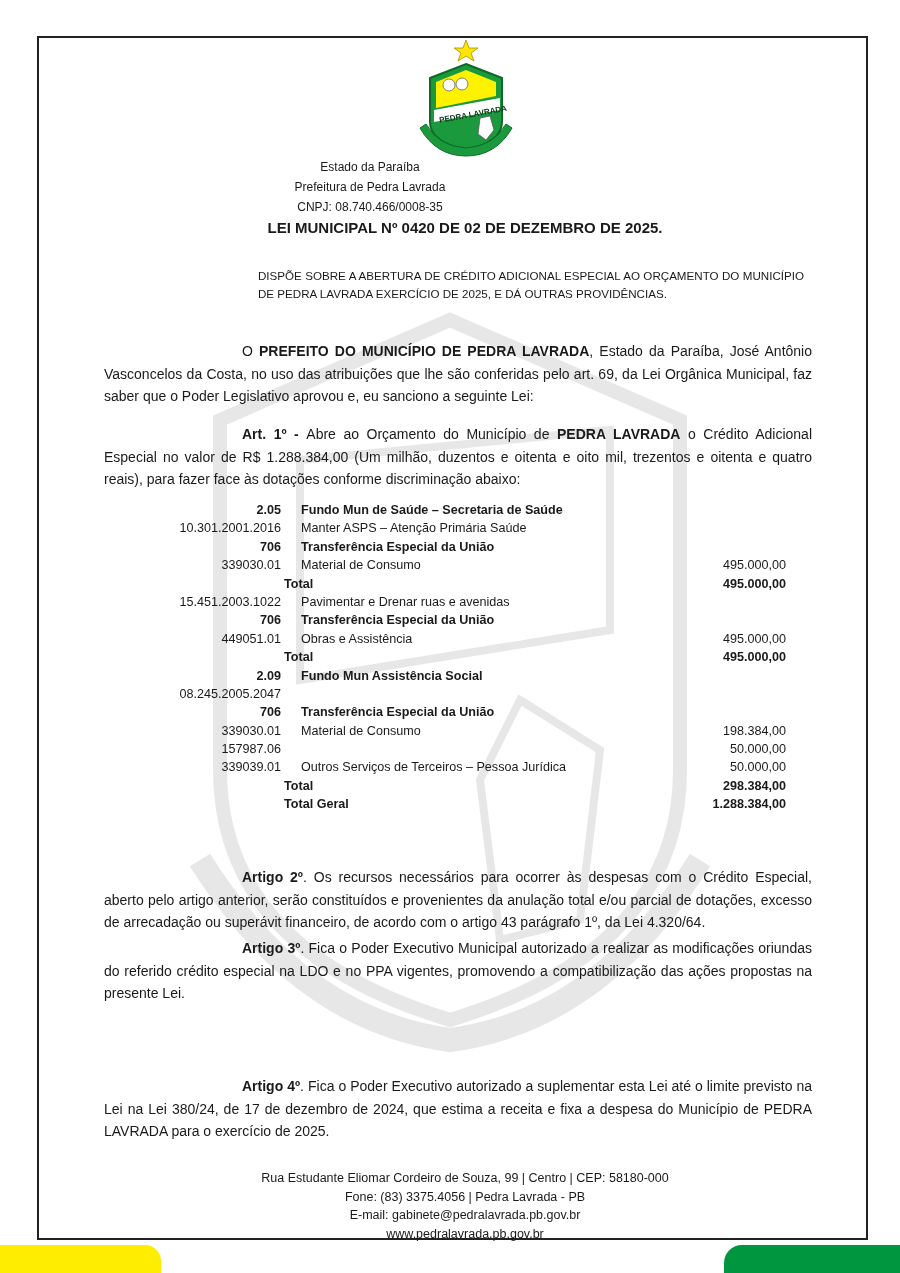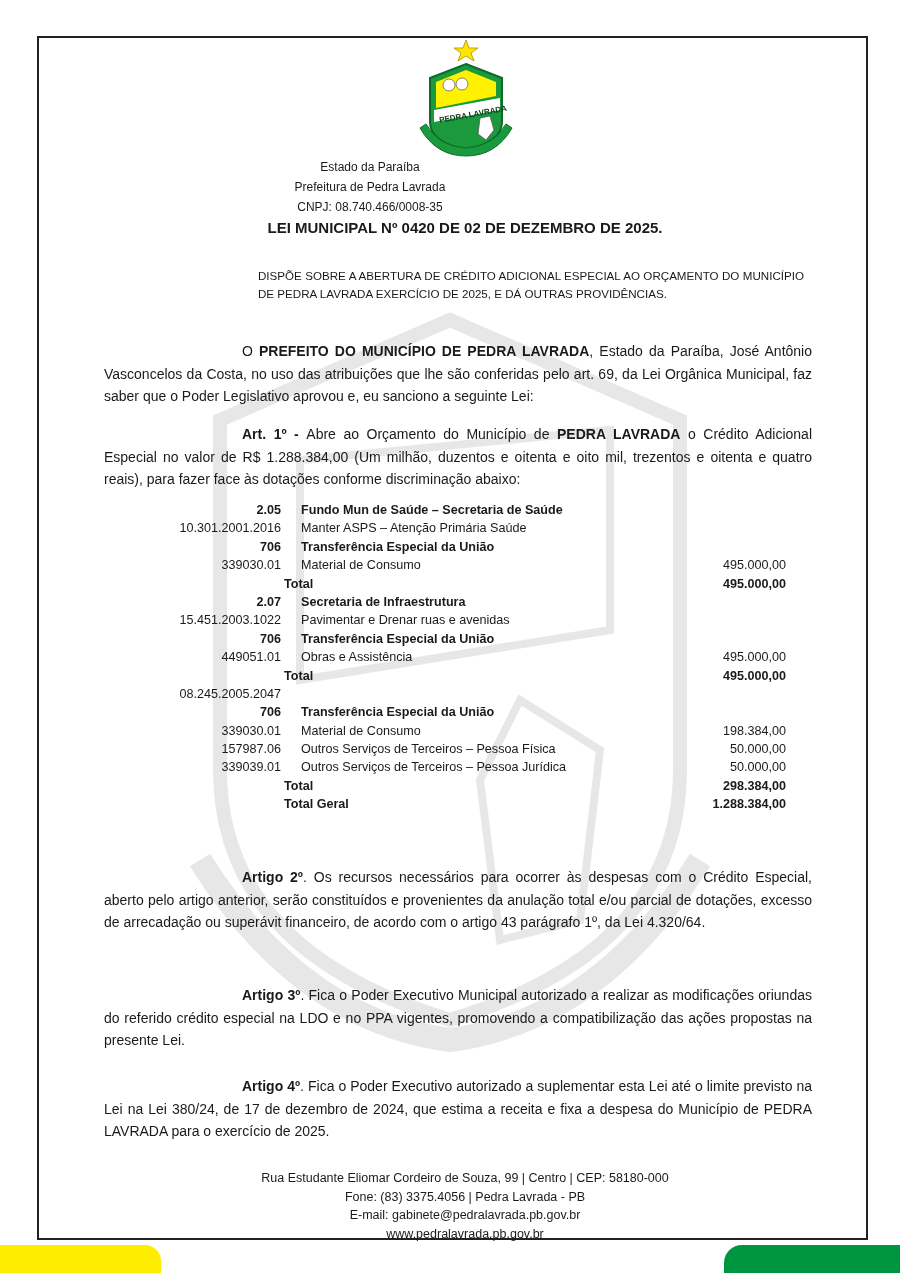--- a/index.html
+++ b/index.html
@@ -80,61 +80,60 @@
       <span class="code">339030.01</span>
       <span class="desc">Material de Consumo</span>
       <span class="val">495.000,00</span>
     </div>
     <div class="row">
       <span class="code b"></span>
       <span class="desc b total">Total</span>
       <span class="val b">495.000,00</span>
     </div>
     <div class="row">
-      <span class="code b">2.07</span>
-      <span class="desc b">Secretaria de Infraestrutura</span>
-      <span class="val"></span>
-    </div>
-    <div class="row">
       <span class="code">15.451.2003.1022</span>
       <span class="desc">Pavimentar e Drenar ruas e avenidas</span>
       <span class="val"></span>
     </div>
     <div class="row">
       <span class="code b">706</span>
       <span class="desc b">Transferência Especial da União</span>
       <span class="val"></span>
     </div>
     <div class="row">
       <span class="code">449051.01</span>
       <span class="desc">Obras e Assistência</span>
       <span class="val">495.000,00</span>
     </div>
     <div class="row">
       <span class="code b"></span>
       <span class="desc b total">Total</span>
       <span class="val b">495.000,00</span>
     </div>
     <div class="row">
+      <span class="code b">2.09</span>
+      <span class="desc b">Fundo Mun Assistência Social</span>
+      <span class="val"></span>
+    </div>
+    <div class="row">
       <span class="code">08.245.2005.2047</span>
       <span class="val"></span>
     </div>
     <div class="row">
       <span class="code b">706</span>
       <span class="desc b">Transferência Especial da União</span>
       <span class="val"></span>
     </div>
     <div class="row">
       <span class="code">339030.01</span>
       <span class="desc">Material de Consumo</span>
       <span class="val">198.384,00</span>
     </div>
     <div class="row">
       <span class="code">157987.06</span>
-      <span class="desc">Outros Serviços de Terceiros – Pessoa Física</span>
       <span class="val">50.000,00</span>
     </div>
     <div class="row">
       <span class="code">339039.01</span>
       <span class="desc">Outros Serviços de Terceiros – Pessoa Jurídica</span>
       <span class="val">50.000,00</span>
     </div>
     <div class="row">
       <span class="code b"></span>
       <span class="desc b total">Total</span>
@@ -142,21 +141,21 @@
     </div>
     <div class="row">
       <span class="code b"></span>
       <span class="desc b total">Total Geral</span>
       <span class="val b">1.288.384,00</span>
     </div>
   </div>
 
 <div class="para" style="top:866px"><span class="indent"></span><b>Artigo 2º</b><span>. Os recursos necessários para ocorrer às despesas com o Crédito Especial, aberto pelo artigo anterior, serão constituídos e provenientes da anulação total e/ou parcial de dotações, excesso de arrecadação ou superávit financeiro, de acordo com o artigo 43 parágrafo 1º, da Lei 4.320/64.</span></div>
 
-<div class="para" style="top:984px"><span class="indent"></span><b>Artigo 3º</b><span>. Fica o Poder Executivo Municipal autorizado a realizar as modificações oriundas do referido crédito especial na LDO e no PPA vigentes, promovendo a compatibilização das ações propostas na presente Lei.</span></div>
+<div class="para" style="top:937px"><span class="indent"></span><b>Artigo 3º</b><span>. Fica o Poder Executivo Municipal autorizado a realizar as modificações oriundas do referido crédito especial na LDO e no PPA vigentes, promovendo a compatibilização das ações propostas na presente Lei.</span></div>
 
 <div class="para" style="top:1075px"><span class="indent"></span><b>Artigo 4º</b><span>. Fica o Poder Executivo autorizado a suplementar esta Lei até o limite previsto na Lei na Lei 380/24, de 17 de dezembro de 2024, que estima a receita e fixa a despesa do Município de PEDRA LAVRADA para o exercício de 2025.</span></div>
 
 <div class="footer">
   <div>Rua Estudante Eliomar Cordeiro de Souza, 99 | Centro | CEP: 58180-000</div>
   <div>Fone: (83) 3375.4056 | Pedra Lavrada - PB</div>
   <div>E-mail: gabinete@pedralavrada.pb.gov.br</div>
   <div>www.pedralavrada.pb.gov.br</div>
 </div>
 

